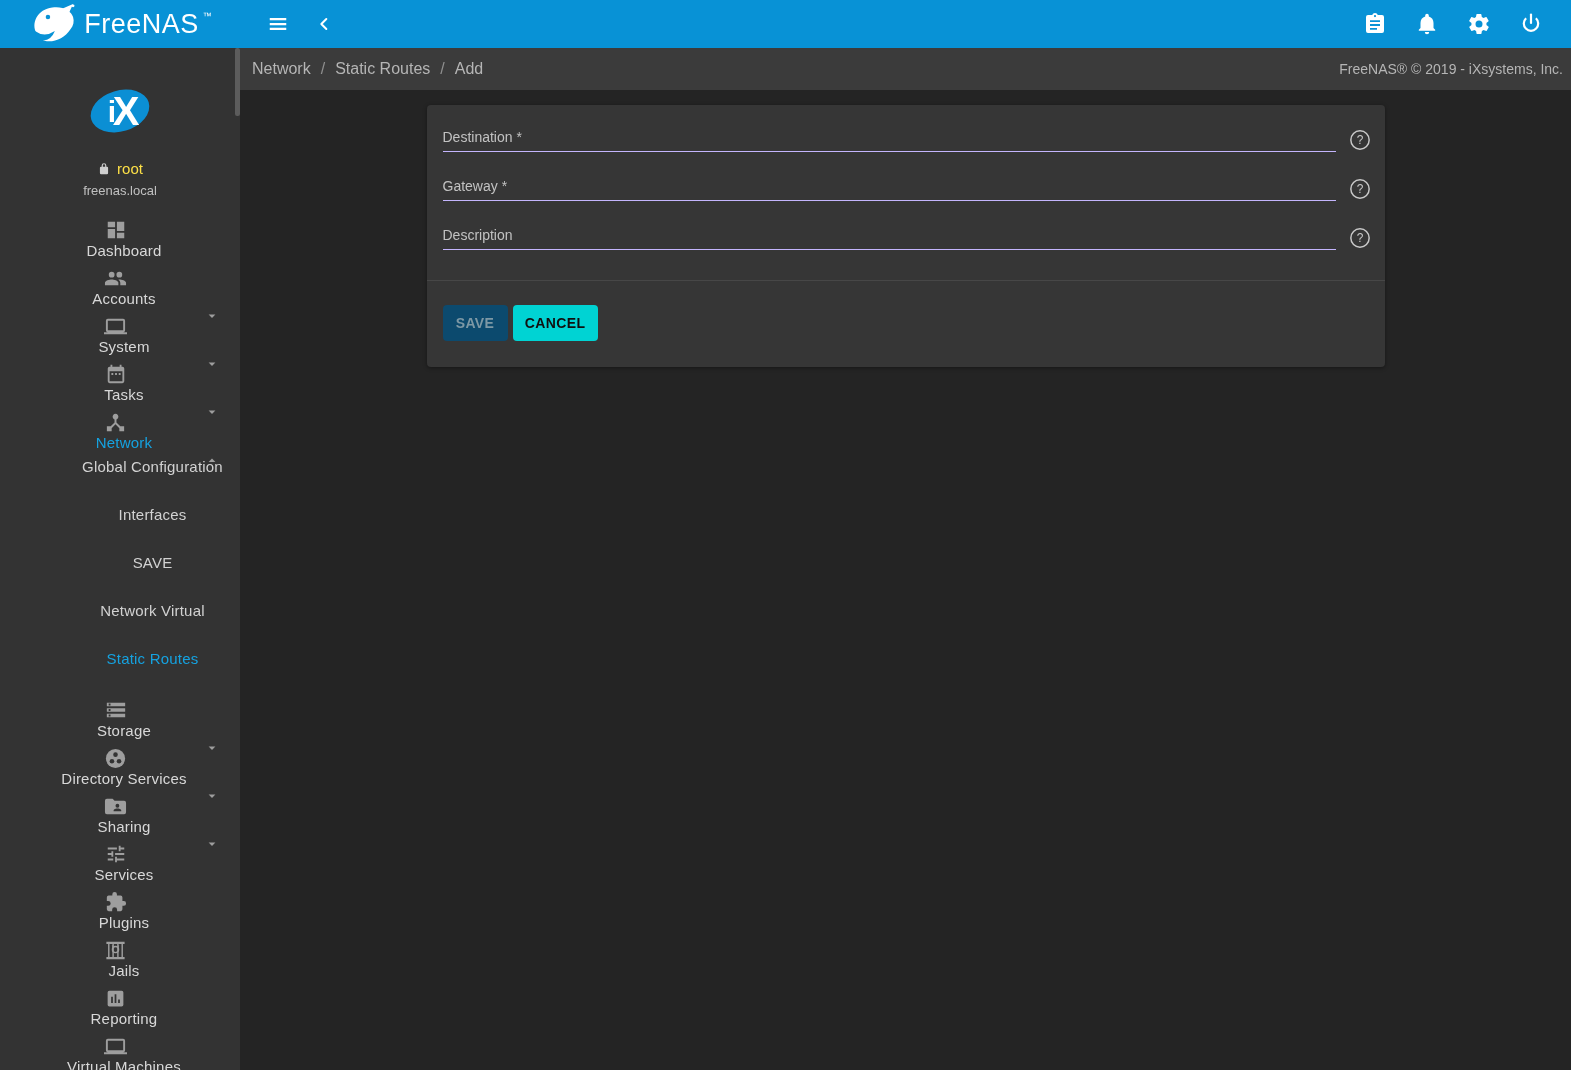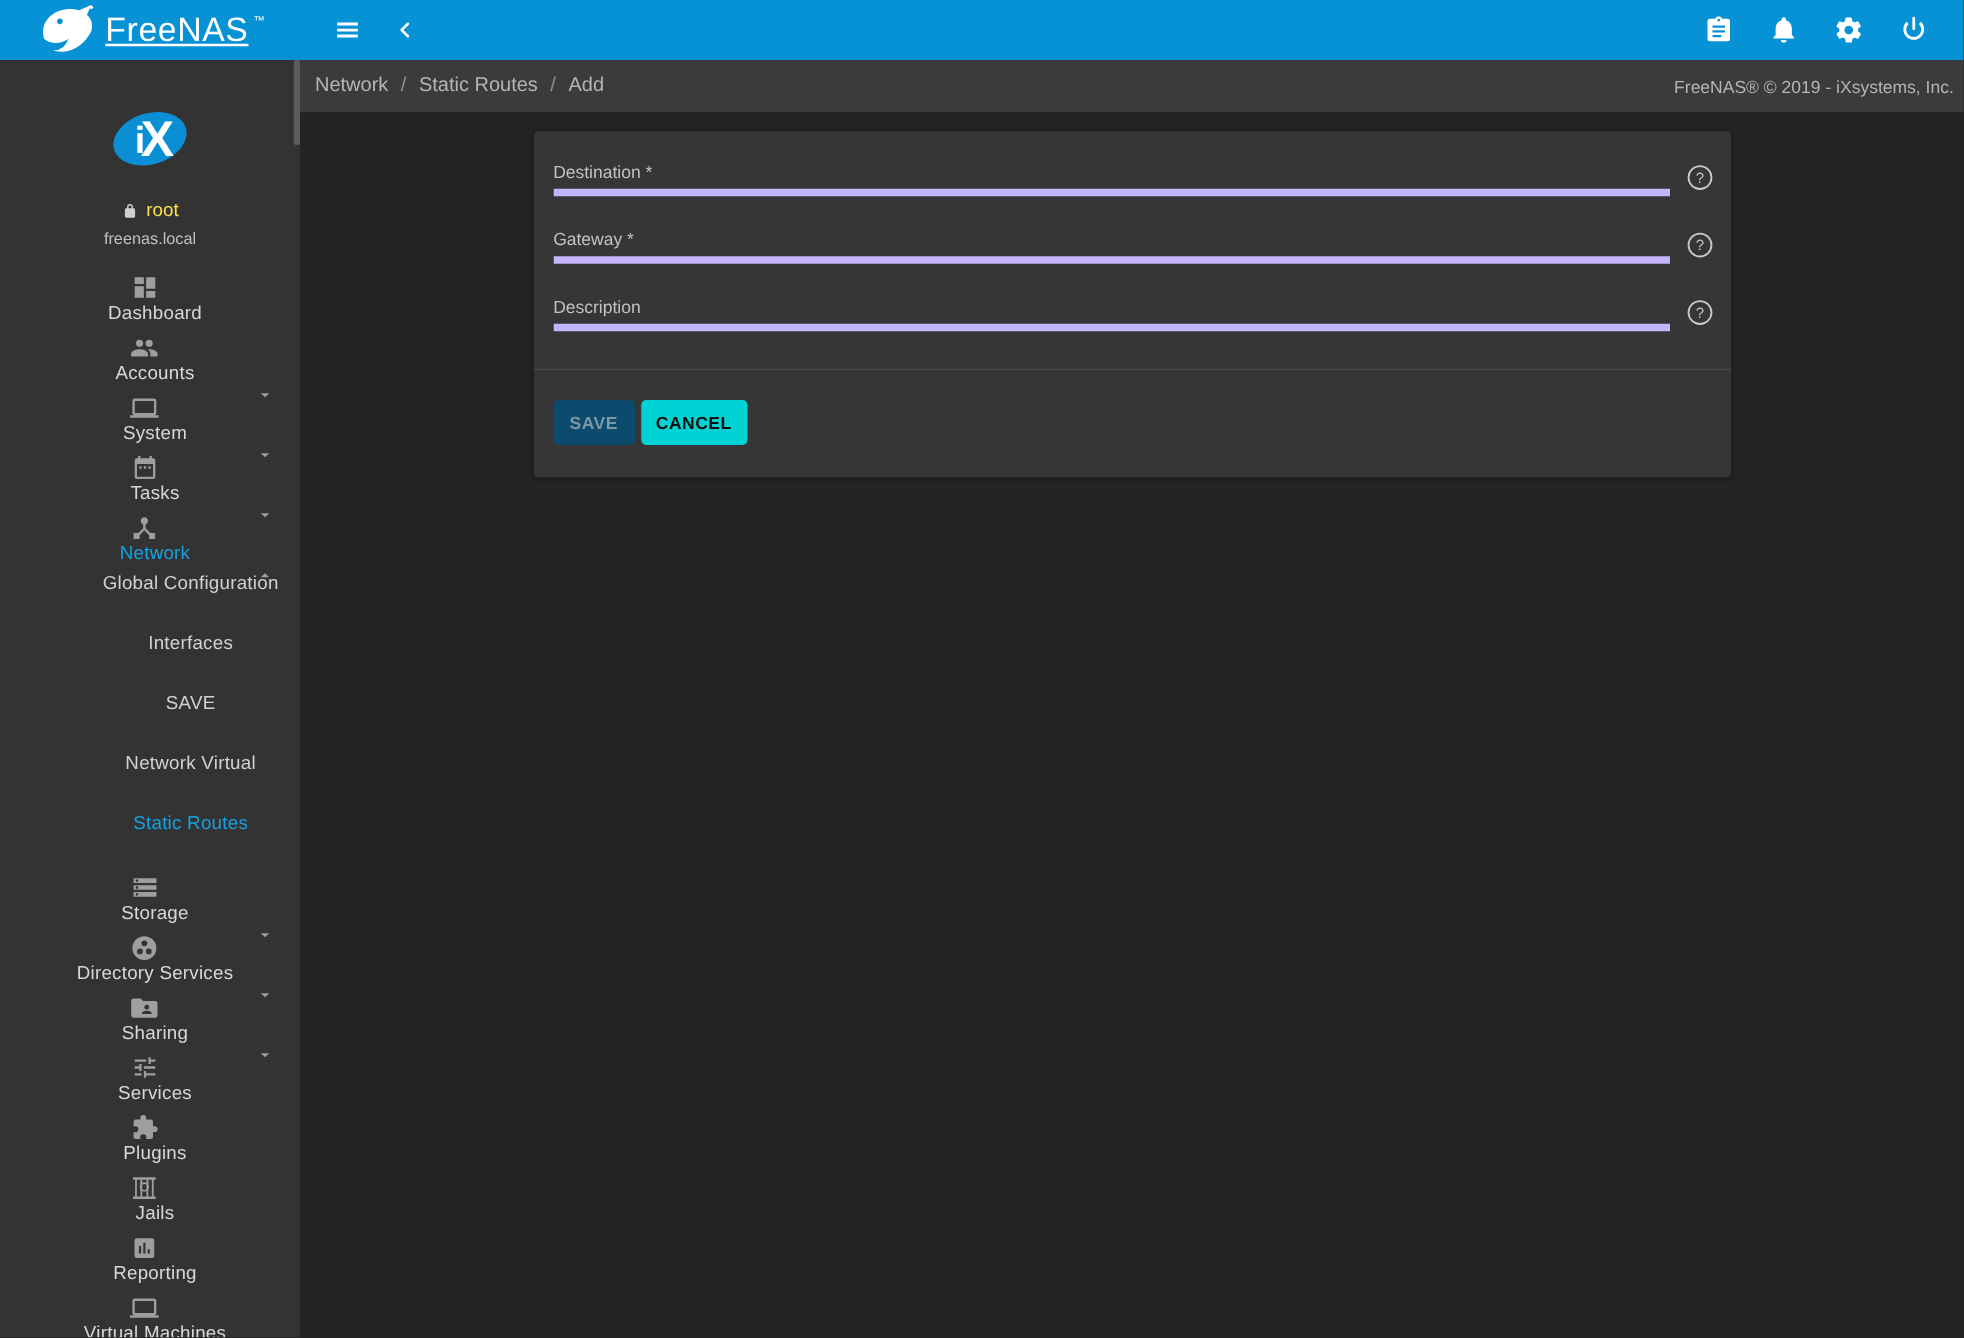--- a/index.html
+++ b/index.html
@@ -6,21 +6,21 @@
   html,body { width:1571px; height:1070px; overflow:hidden; }
   body {
     font-family: "Liberation Sans", sans-serif;
     background:#242424; color:#cfcfcf;
     position:relative;
   }
   
   .topbar { position:absolute; top:0; left:0; width:1571px; height:48px;
     background:#0892d6; display:flex; align-items:center; z-index:5; }
   .brand-area { width:240px; height:48px; display:flex; align-items:center; justify-content:center; gap:4px; }
-  .brand-text { color:#fff; font-size:27px; font-weight:400; letter-spacing:.5px; line-height:1;text-decoration:underline; }
+  .brand-text { color:#fff; font-size:27px; font-weight:400; letter-spacing:.5px; line-height:1; }
   .brand-tm { color:#fff; font-size:9px; vertical-align:top; position:relative; top:-8px; }
   .topbar-left { display:flex; align-items:center; gap:18px; padding-left:24px; }
   .topbar-right { margin-left:auto; display:flex; align-items:center; gap:24px; padding-right:26px; }
   .icon-btn { width:28px; height:28px; display:flex; align-items:center; justify-content:center; cursor:pointer; }
   
   .sidebar { position:absolute; top:48px; left:0; width:240px; height:1022px;
     background:#333333; overflow:hidden; }
   .sidebar-scrollthumb { position:absolute; top:0; right:0; width:5px; height:68px; background:#5c5c5c; border-radius:2px; }
   .profile { padding:22px 0 14px 0; text-align:center; }
   .profile-logo { margin:10px auto 18px auto; width:76px; height:62px; }
@@ -44,21 +44,21 @@
   .crumb-sep { color:#8f8f8f; }
   .crumb-current { cursor:default; }
   .copyright { margin-left:auto; font-size:14px; color:#b5b5b5; }
   
   .content { position:absolute; top:90px; left:240px; width:1331px; height:980px; background:#242424; }
   .card { width:958px; margin:15px auto 0 auto; background:#363636; border-radius:4px;
     box-shadow:0 1px 4px rgba(0,0,0,.4); }
   .card-fields { padding:22px 14px 30px 16px; }
   .field { display:flex; align-items:center; margin-bottom:24px; }
   .field:last-child { margin-bottom:0; }
-  .field input { flex:1; background:transparent; border:none; border-bottom:6px solid #c4b5fd;
+  .field input { flex:1; background:transparent; border:none; border-bottom:1px solid #c4b5fd;
     padding:2px 0 6px 0; font-size:14px; color:#e4e4e4; outline:none;
     font-family:"Liberation Sans", sans-serif; }
   .field input::placeholder { color:#c2c2c2; opacity:1; }
   .field .help { width:22px; height:22px; margin-left:13px; flex:0 0 auto; cursor:pointer; }
   .card-divider { border-top:1px solid #474747; }
   .card-actions { padding:24px 16px 26px 16px; display:flex; align-items:center; gap:5px; }
   .btn { height:36px; border:none; border-radius:4px; font-size:14px; font-weight:bold;
     letter-spacing:.4px; cursor:pointer; font-family:"Liberation Sans", sans-serif; }
   .btn-save { background:#0c4a6e; color:#7d98a5; width:65px; cursor:default; }
   .btn-cancel { background:#00d3d3; color:#101010; width:85px; }

